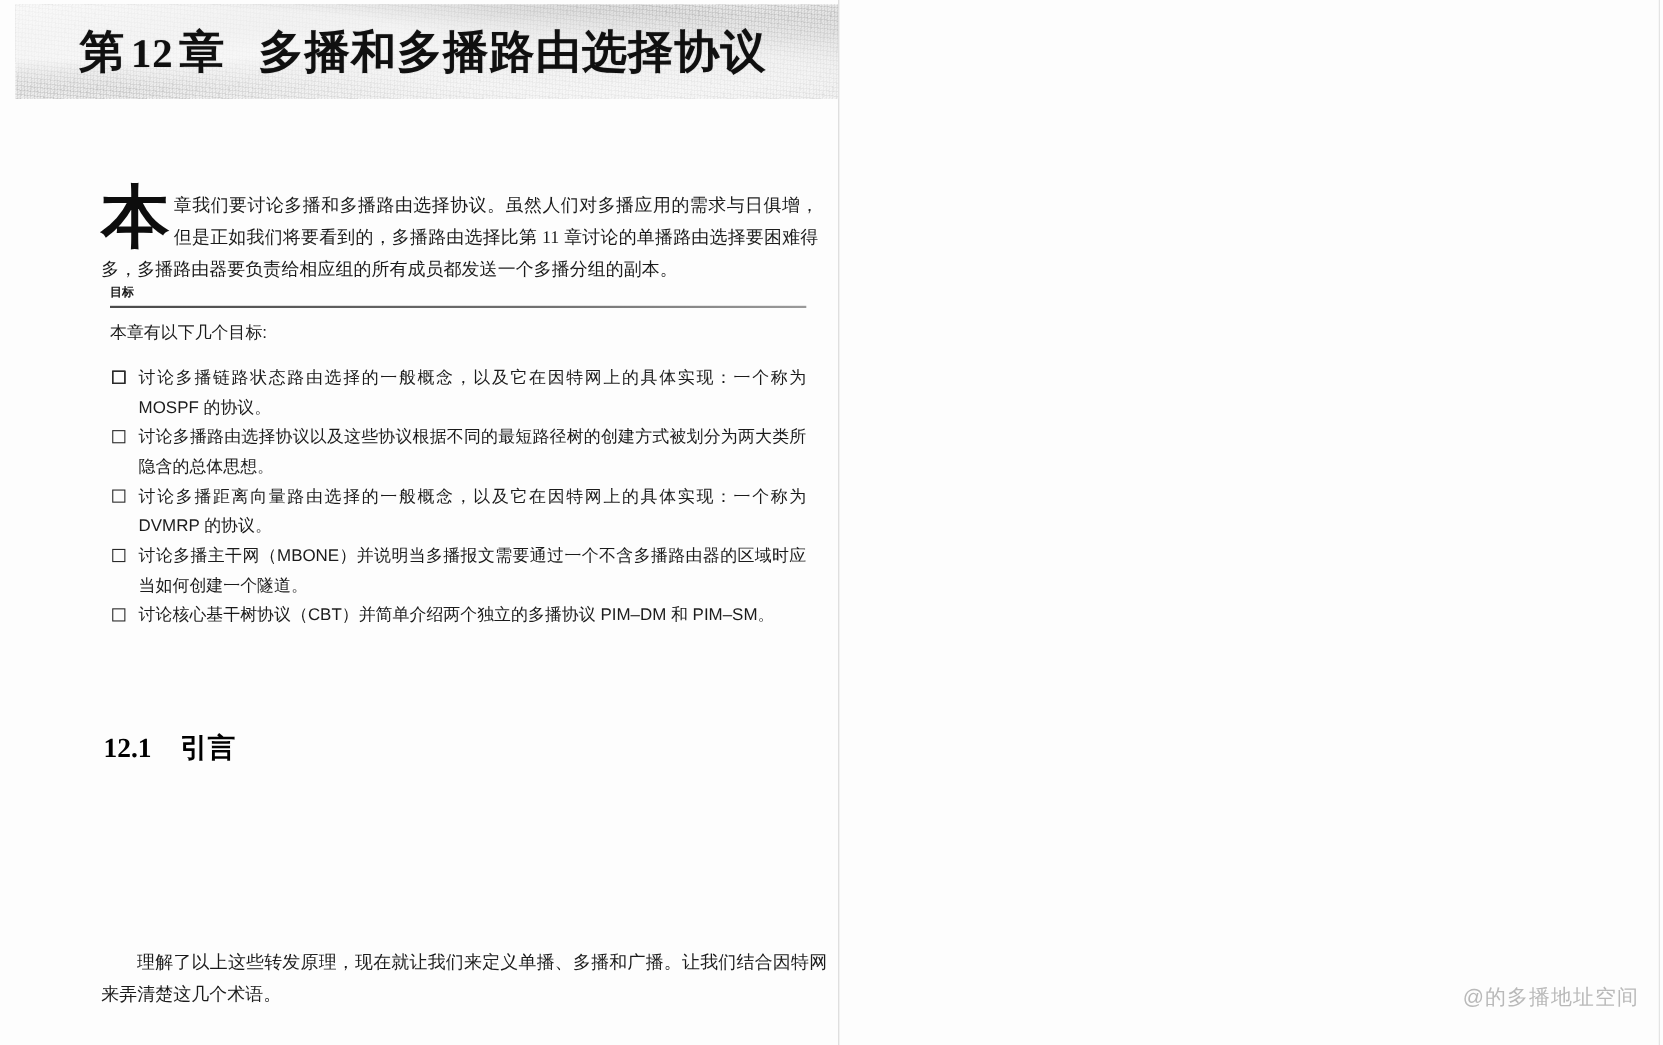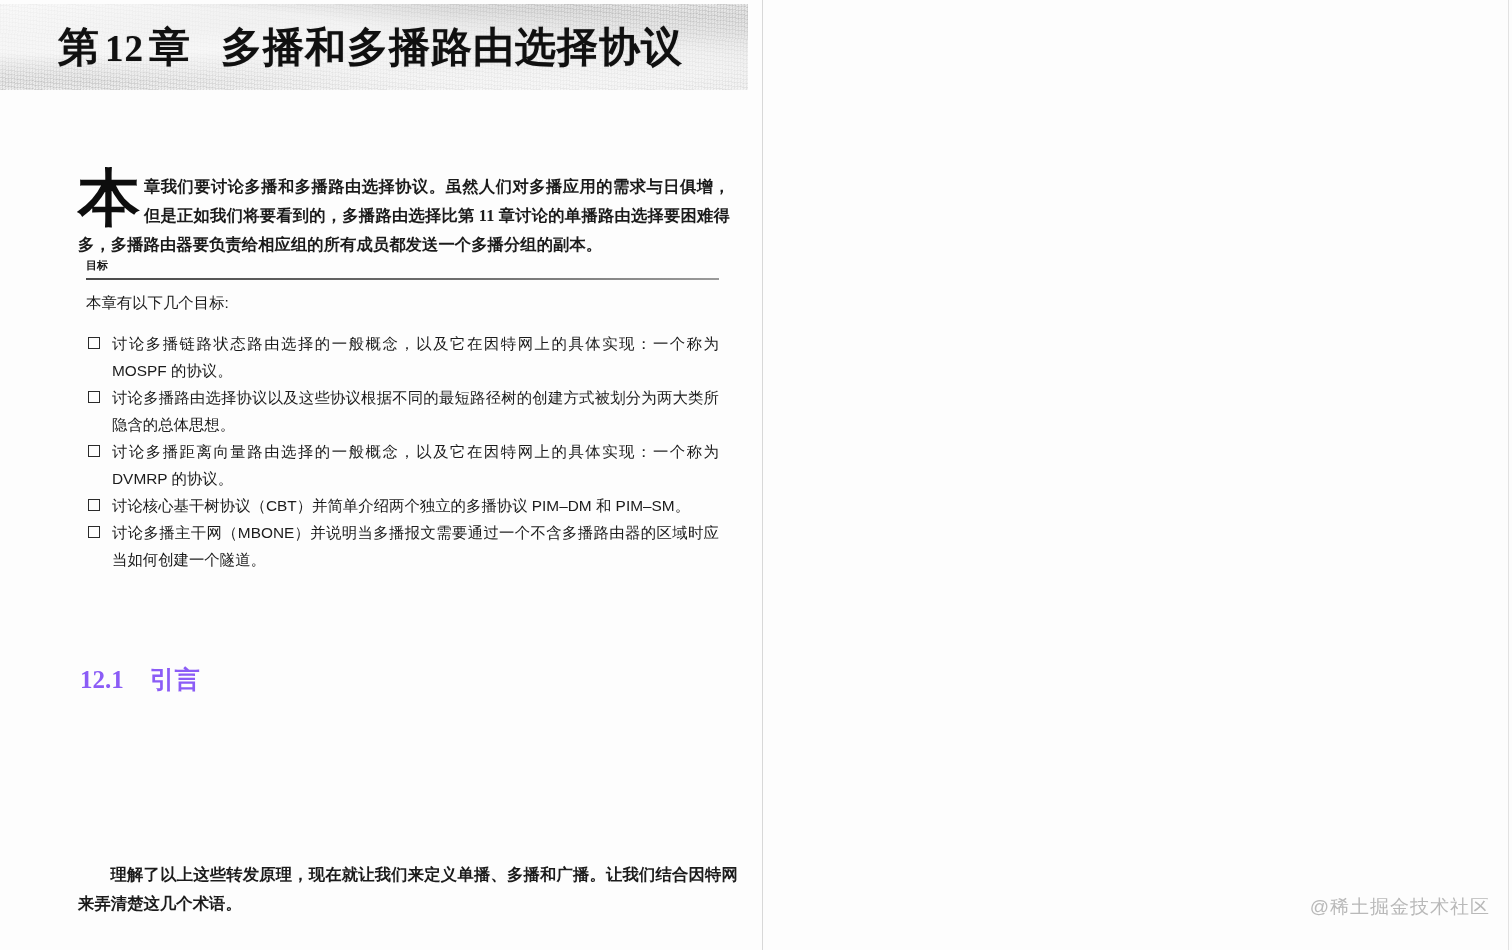--- a/index.html
+++ b/index.html
@@ -23,21 +23,21 @@
     position: absolute; top: 0; bottom: 0; left: 762px;
     width: 1px; background: #d8d8d8;
   }
   .right-edge {
     position: absolute; top: 0; bottom: 0; right: 3px;
     width: 1px; background: #e2e2e2;
   }
 
   
   .col-left {
-    position: absolute; left: 0; top: 0;
+    position: absolute; left: 14px; top: 0;
     width: 762px; height: 848px;
   }
   .col-right {
     position: absolute; left: 763px; top: 0;
     width: 749px; height: 950px;
   }
 
   
   .banner {
     position: absolute; left: 0; top: 4px;
@@ -71,21 +71,20 @@
   .banner-text .num { font-size: 37px; padding: 0 5px; }
   .banner-text .gap { display:inline-block; width: 30px; }
 
   
   .body-text {
     font-size: 16.3px;
     line-height: 29px;
     text-align: justify;
     color: #1b1b1b;
     letter-spacing: .1px;
-    font-weight: bold;
   }
   .indent { text-indent: 2em; }
 
   
   .dropcap-para {
     position: absolute; left: 78px; top: 172px; width: 652px;
   }
   .dropcap {
     float: left;
     font-family: "Liberation Serif", "DejaVu Serif", serif;
@@ -130,21 +129,21 @@
   ul.goal-list li .box {
     position: absolute; left: 2px; top: 7px;
     width: 10px; height: 10px;
     border: 1.6px solid #2a2a2a;
   }
 
   
   .h-sec {
     font-family: "Liberation Serif", "DejaVu Serif", serif;
     font-weight: 700;
-    color: #8b5cf6;
+    color: #000000;
     white-space: nowrap;
   }
   .h1-sec { font-size: 25px; }
   .h1-sec .t { padding-left: 26px; font-size: 25px; }
 
   #sec-121 { position: absolute; left: 80px; top: 663px; }
   #para-121a { position: absolute; left: 78px; top: 714px; width: 660px; }
   #para-121b { position: absolute; left: 78px; top: 860px; width: 660px; }
 
   
@@ -178,28 +177,28 @@
   <div class="goals">
     <div class="goals-title">目标</div>
     <div class="goals-rule"></div>
     <div class="goals-lead">本章有以下几个目标:</div>
     <ul class="goal-list">
       <li><span class="box"></span></li>
       <li><span class="box"></span></li>
       <li><span class="box"></span><span>讨论多播链路状态路由选择的一般概念，以及它在因特网上的具体实现：一个称为 MOSPF 的协议。</span></li>
       <li><span class="box"></span><span>讨论多播路由选择协议以及这些协议根据不同的最短路径树的创建方式被划分为两大类所隐含的总体思想。</span></li>
       <li><span class="box"></span><span>讨论多播距离向量路由选择的一般概念，以及它在因特网上的具体实现：一个称为 DVMRP 的协议。</span></li>
+      <li><span class="box"></span><span>讨论多播主干网（MBONE）并说明当多播报文需要通过一个不含多播路由器的区域时应当如何创建一个隧道。</span></li>
       <li><span class="box"></span><span>讨论核心基干树协议（CBT）并简单介绍两个独立的多播协议 PIM–DM 和 PIM–SM。</span></li>
-      <li><span class="box"></span><span>讨论多播主干网（MBONE）并说明当多播报文需要通过一个不含多播路由器的区域时应当如何创建一个隧道。</span></li>
     </ul>
   </div>
 
   <div class="h-sec h1-sec" id="sec-121"><span>12.1</span><span class="t">引言</span></div>
 
   <div class="body-text indent" id="para-121b">理解了以上这些转发原理，现在就让我们来定义单播、多播和广播。让我们结合因特网来弄清楚这几个术语。</div>
 
 </div>
 
 <div class="col-right">
 
-  <div class="watermark">@稀土掘金技术社区</div>
+  <div class="watermark">@的多播地址空间</div>
 
 </div>
 
 </body></html>

